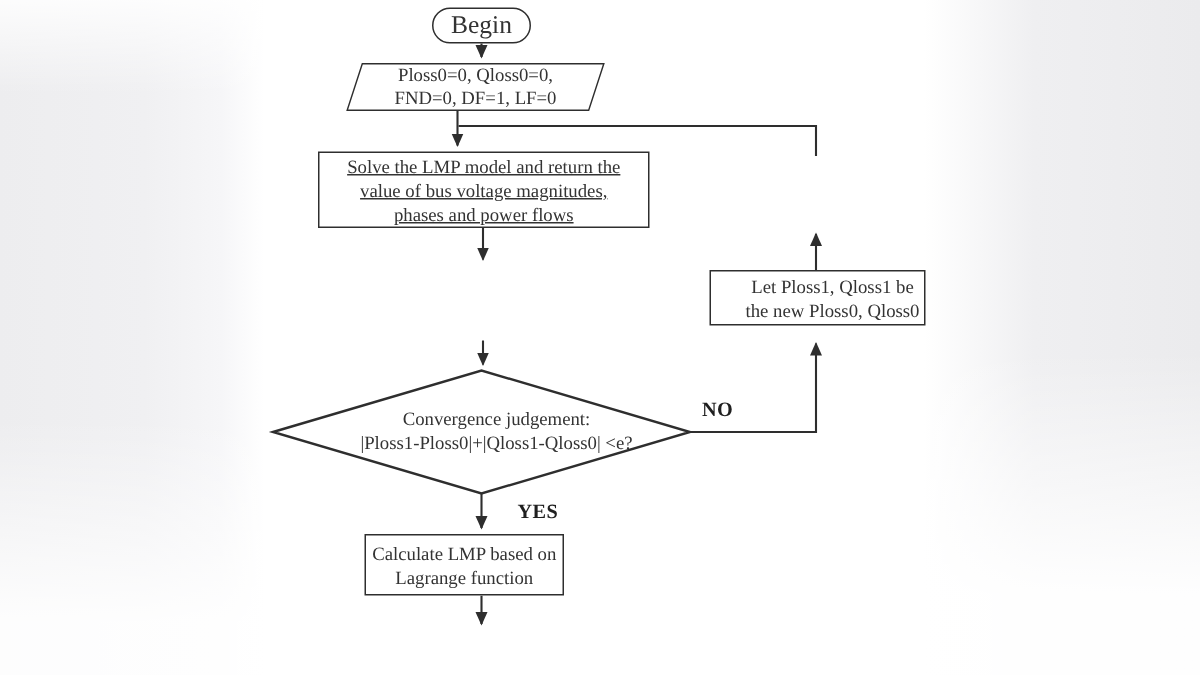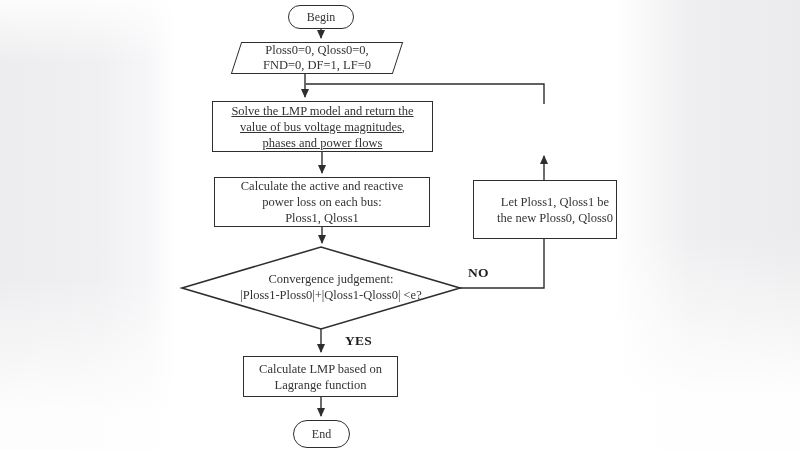--- a/index.html
+++ b/index.html
@@ -33,21 +33,21 @@
     position:absolute;box-sizing:border-box;
     background:#ffffff;border:1.6px solid #2e2e2e;
     display:flex;align-items:center;justify-content:center;
     color:#333333;text-align:center;
   }
   .txt{
     white-space:pre-line;font-size:12.5px;line-height:16px;color:#333333;
     text-align:center;display:block;
   }
   .terminator{border-radius:999px;}
-  .terminator .txt{font-size:12px;}
+  .terminator .txt{font-size:17px;}
   .pgram{transform:skewX(-18deg);}
   .pgram .txt{transform:skewX(18deg);line-height:15px;}
   .diamond-label{
     position:absolute;display:flex;align-items:center;justify-content:center;
     text-align:center;color:#333333;
   }
   .diamond-label .txt{line-height:15.5px;margin-left:20px;}
   .edge-label{
     position:absolute;font-weight:bold;font-size:13.5px;color:#1f1f1f;
     letter-spacing:.3px;
@@ -89,43 +89,35 @@
     <span class="txt">Ploss0=0, Qloss0=0,
 FND=0, DF=1, LF=0</span>
   </div>
 
   <div class="node" style="left:212px;top:101px;width:221px;height:51px;text-decoration:underline;">
     <span class="txt">Solve the LMP model and return the
 value of bus voltage magnitudes,
 phases and power flows</span>
   </div>
 
-  <div class="node" style="left:214px;top:177px;width:216px;height:50px;">
-    <span class="txt">Calculate the active and reactive
-power loss on each bus:
-Ploss1, Qloss1</span>
-  </div>
 
   <div class="diamond-label" style="left:196px;top:270px;width:250px;height:35px;">
     <span class="txt">Convergence judgement:
 |Ploss1-Ploss0|+|Qloss1-Qloss0| &lt;e?</span>
   </div>
 
   <div class="edge-label" style="left:468px;top:265px;">NO</div>
 
   <div class="edge-label" style="left:345px;top:333px;">YES</div>
 
-  <div class="node" style="left:243px;top:356px;width:155px;height:41px;">
+  <div class="node" style="left:243px;top:356px;width:133px;height:41px;">
     <span class="txt">Calculate LMP based on
 Lagrange function</span>
   </div>
 
-  <div class="node terminator" style="left:293px;top:420px;width:57px;height:28px;">
-    <span class="txt">End</span>
-  </div>
 
-  <div class="node" style="left:473px;top:180px;width:144px;height:59px;padding-left:20px;">
+  <div class="node" style="left:473px;top:180px;width:144px;height:37px;padding-left:20px;">
     <span class="txt">Let Ploss1, Qloss1 be
 the new Ploss0, Qloss0</span>
   </div>
 
 
 </div>
 
 </body></html>

